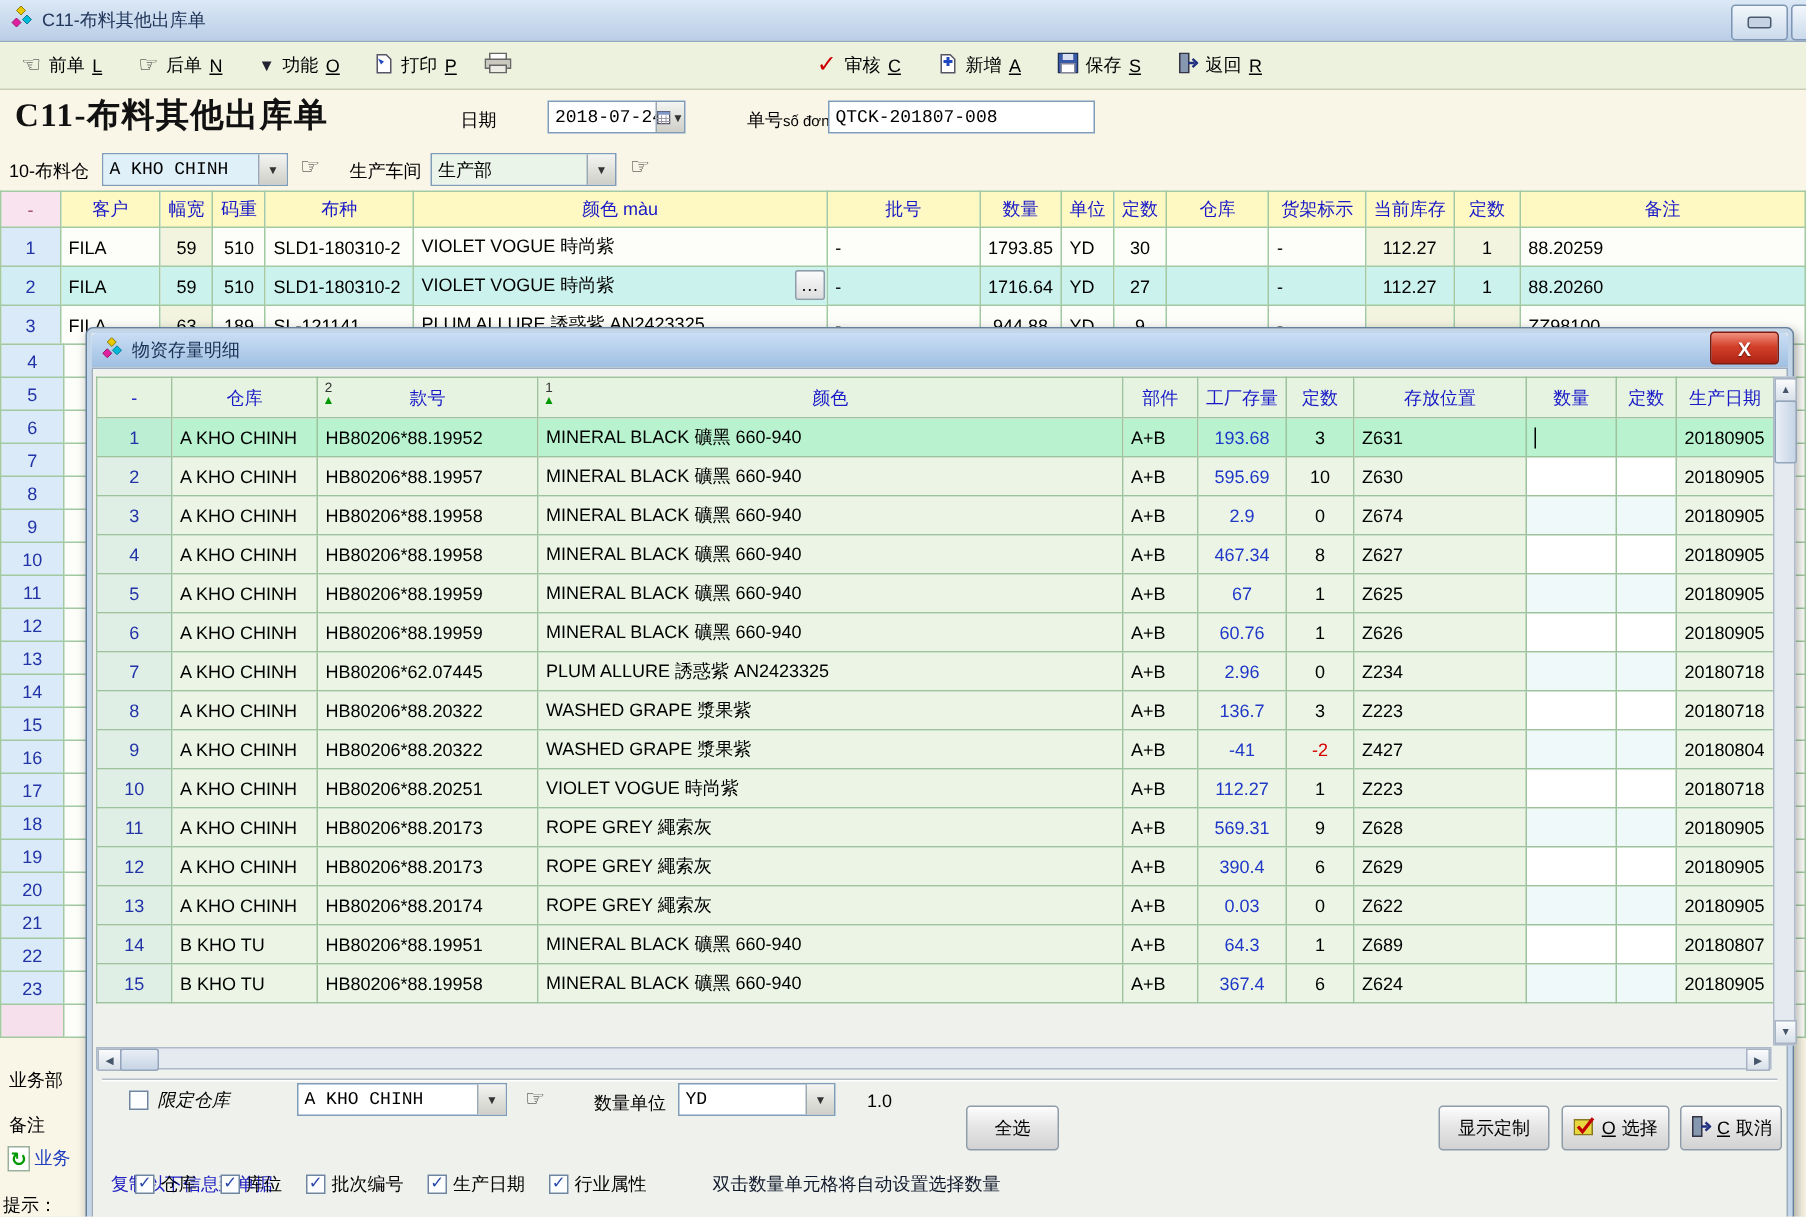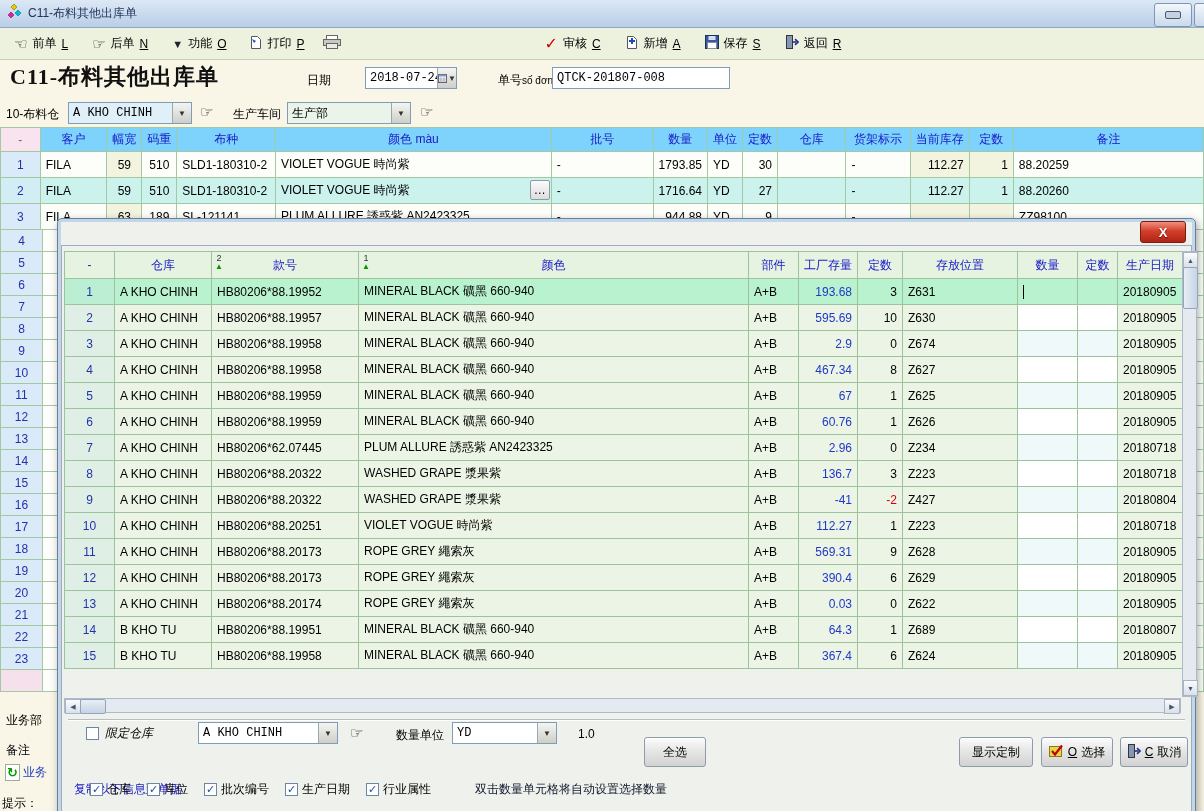--- a/index.html
+++ b/index.html
@@ -40,25 +40,25 @@
   .combo .btn{width:18px;background:linear-gradient(#F4F4F2,#CFCFC8);border-left:1px solid #9AA8B4;
     display:flex;align-items:center;justify-content:center;gap:1px;font-size:8px;color:#333;}
   .txtin{position:absolute;height:22px;box-sizing:border-box;border:1px solid #7F9DB9;background:#fff;
     font-family:"Liberation Mono","DejaVu Sans Mono",monospace;font-size:12px;padding:0 4px;color:#000;}
   .sub{font-size:10px;}
 
   
   table.gtable{border-collapse:collapse;table-layout:fixed;background:#FDFEFA;}
   .gtable th,.gtable td{border:1px solid #A2C9A2;padding:0 5px;overflow:hidden;
     white-space:nowrap;font-size:12px;font-weight:normal;}
-  .gtable th{background:#7dd3fc;color:#1818C8;height:23px;}
+  .gtable th{background:#fef9c3;color:#1818C8;height:23px;}
   .gtable th.hfirst{background:#F8E3EF;color:#A04868;}
   .gtable td{height:25px;background:#FDFEFA;}
   td.rnum{background:#DAEAF8;color:#2233A8;text-align:center;}
-  td.ar{text-align:right}td.ac{text-align:center}
+  td.ar{text-align:center}td.ac{text-align:center}
   td.pale{background:#F2F4E0;}
   tr.sel td{background:#CBF2ED;}
   tr.sel td.rnum{background:#D2EDF4;color:#2233A8;}
   td.rel{position:relative;}
   .ellipsis{position:absolute;right:1px;top:2px;width:20px;height:20px;border:1px solid #8E9CAA;
     border-radius:2px;background:linear-gradient(#FBFBFB,#DDDDDD);font-size:12px;line-height:1;padding:0;}
   #mainTable{position:absolute;left:0;top:127px;z-index:1;}
   #extraRows{position:absolute;left:0;top:229px;z-index:1;}
   #extraRows td{height:21px;}
   td.pinkcell{background:#F6E0EC;}
@@ -726,20 +726,30 @@
 
 <div class="sidelbl" style="left:6px;top:712px;">业务部</div>
 <div class="sidelbl" style="left:6px;top:742px;">备注</div>
 <div class="bizlink" style="left:5px;top:764px;">
   <span class="refresh">↻</span>
   <span>业务</span>
 </div>
 <div class="sidelbl" style="left:2px;top:795px;">提示：</div>
 
 <div class="dialog">
+  <div class="dlg-title">
+    <span>
+      <svg width="15" height="15">
+        <path d="M7.5 0 L10.5 3 7.5 6 4.5 3 Z" fill="#E8C800" stroke="#807000" stroke-width="0.6"></path>
+        <path d="M11 5.5 L14 8.5 11 11.5 8 8.5 Z" fill="#00B8D8" stroke="#007890" stroke-width="0.6"></path>
+        <path d="M4.5 7.5 L7.5 10.5 4.5 13.5 1.5 10.5 Z" fill="#E020A0" stroke="#901060" stroke-width="0.6"></path>
+      </svg>
+    </span>
+    <span>物资存量明细</span>
+  </div>
   <div class="dlg-close">
     <span>X</span>
   </div>
   <div class="dlg-inner"></div>
 
   <table class="gtable" id="dlgTable">
       <colgroup>
         <col style="width: 50px;">
         <col style="width: 97px;">
         <col style="width: 147px;">

